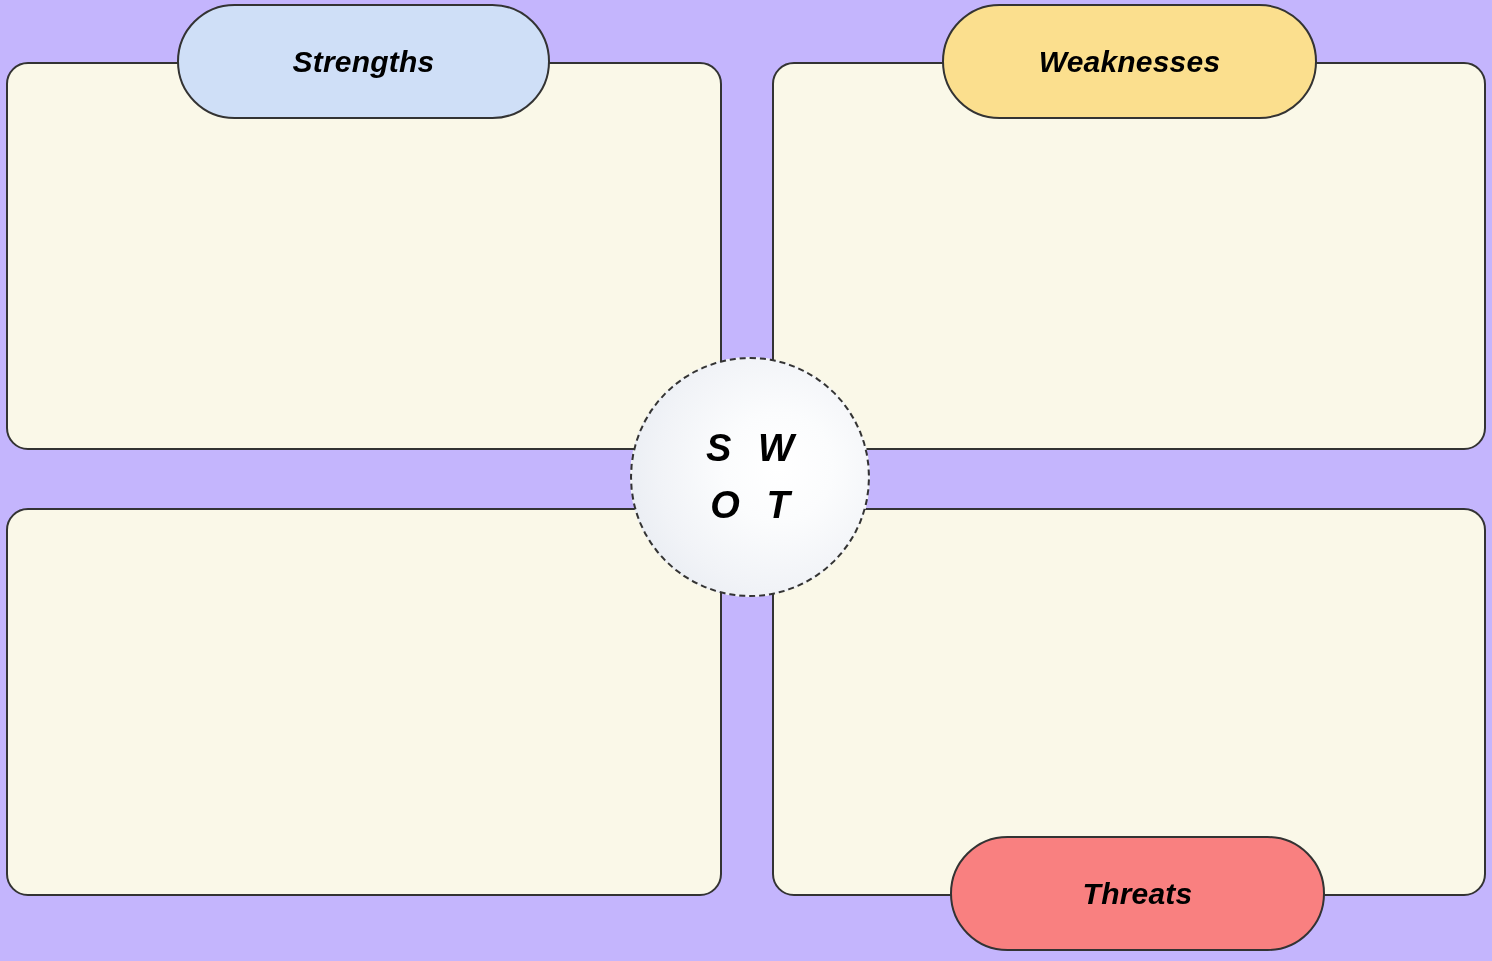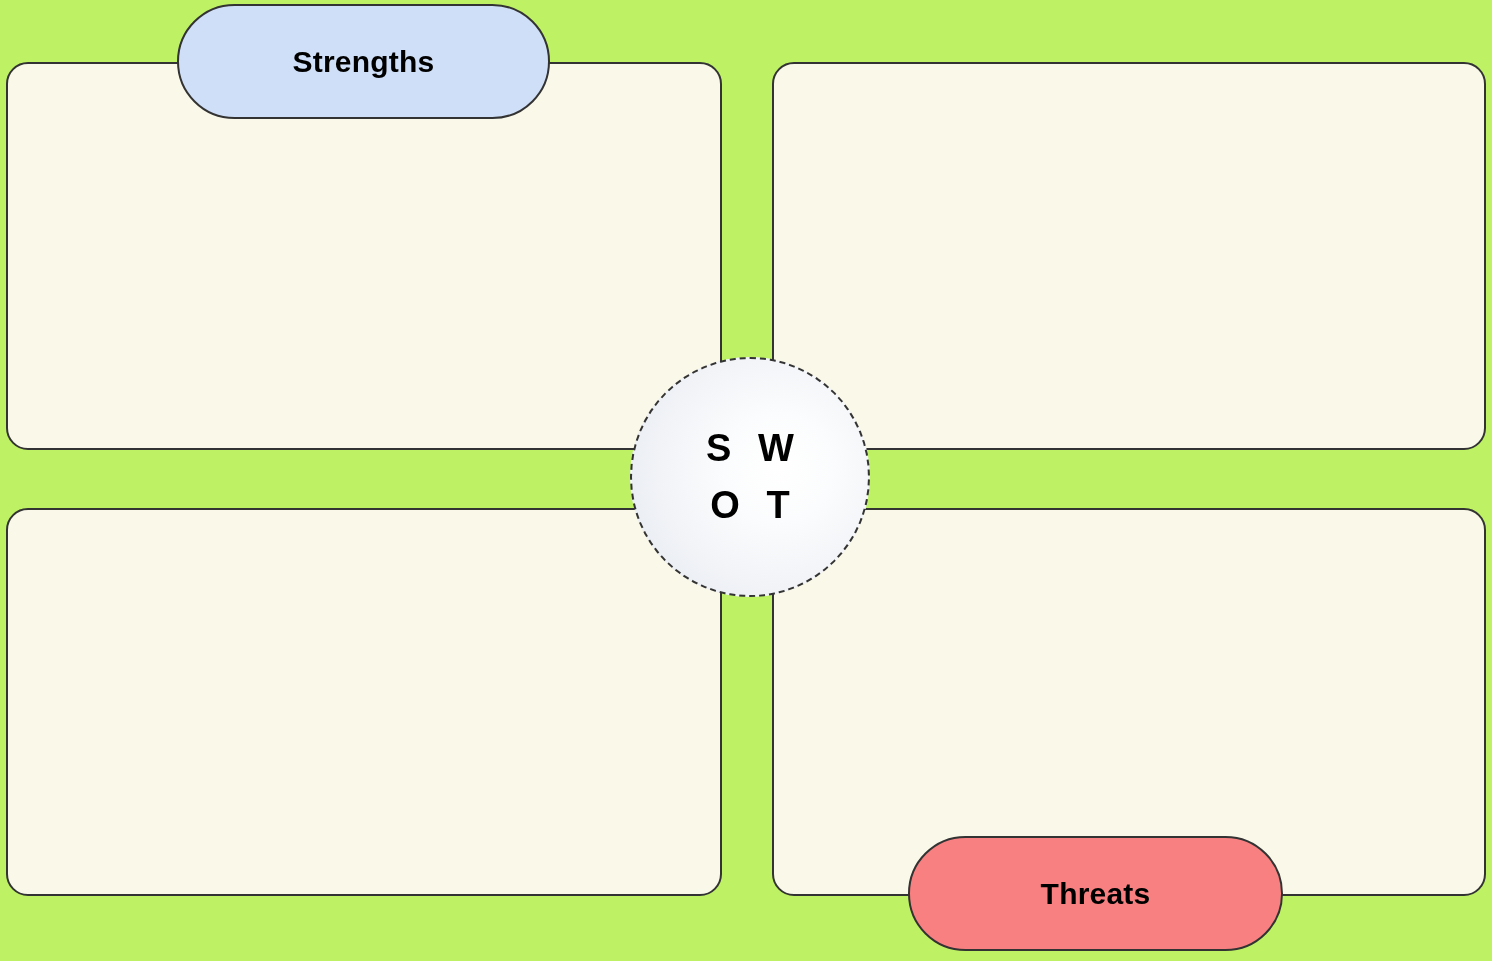--- a/index.html
+++ b/index.html
@@ -11,21 +11,22 @@
     width: 1492px;
     height: 961px;
     font-family: "Liberation Sans", sans-serif;
     overflow: hidden;
   }
 
   #swot-canvas {
     position: relative;
     width: 1492px;
     height: 961px;
-    background: #bef264;
+    background: #c4b5fd;
+    font-style: italic;
   }
 
   
   .quadrant {
     position: absolute;
     box-sizing: border-box;
     background: #faf8e8;
     border: 2px solid #333333;
     border-radius: 22px;
   }
@@ -79,21 +80,21 @@
     left: 942px;
     top: 4px;
     width: 375px;
   }
   #pill-opportunities {
     left: 177px;
     top: 836px;
     width: 373px;
   }
   #pill-threats {
-    left: 908px;
+    left: 950px;
     top: 836px;
     width: 375px;
   }
 
   
   #swot-hub {
     position: absolute;
     left: 630px;
     top: 357px;
     width: 240px;
@@ -132,20 +133,23 @@
   <div class="quadrant" id="quadrant-weaknesses" style="background: rgb(250, 248, 232); border-color: rgb(51, 51, 51);"></div>
 
   <div class="quadrant" id="quadrant-opportunities" style="background: rgb(250, 248, 232); border-color: rgb(51, 51, 51);"></div>
 
   <div class="quadrant" id="quadrant-threats" style="background: rgb(250, 248, 232); border-color: rgb(51, 51, 51);"></div>
 
   <div class="pill" id="pill-strengths" style="background: rgb(207, 223, 247);">
     <span>Strengths</span>
   </div>
 
+  <div class="pill" id="pill-weaknesses" style="background: rgb(251, 223, 142);">
+    <span>Weaknesses</span>
+  </div>
 
 
   <div class="pill" id="pill-threats" style="background: rgb(249, 128, 128);">
     <span>Threats</span>
   </div>
 
   <div id="swot-hub" style="border-color: rgb(51, 51, 51);">
     <div class="hub-line">S W</div>
     <div class="hub-line">O T</div>
   </div>

